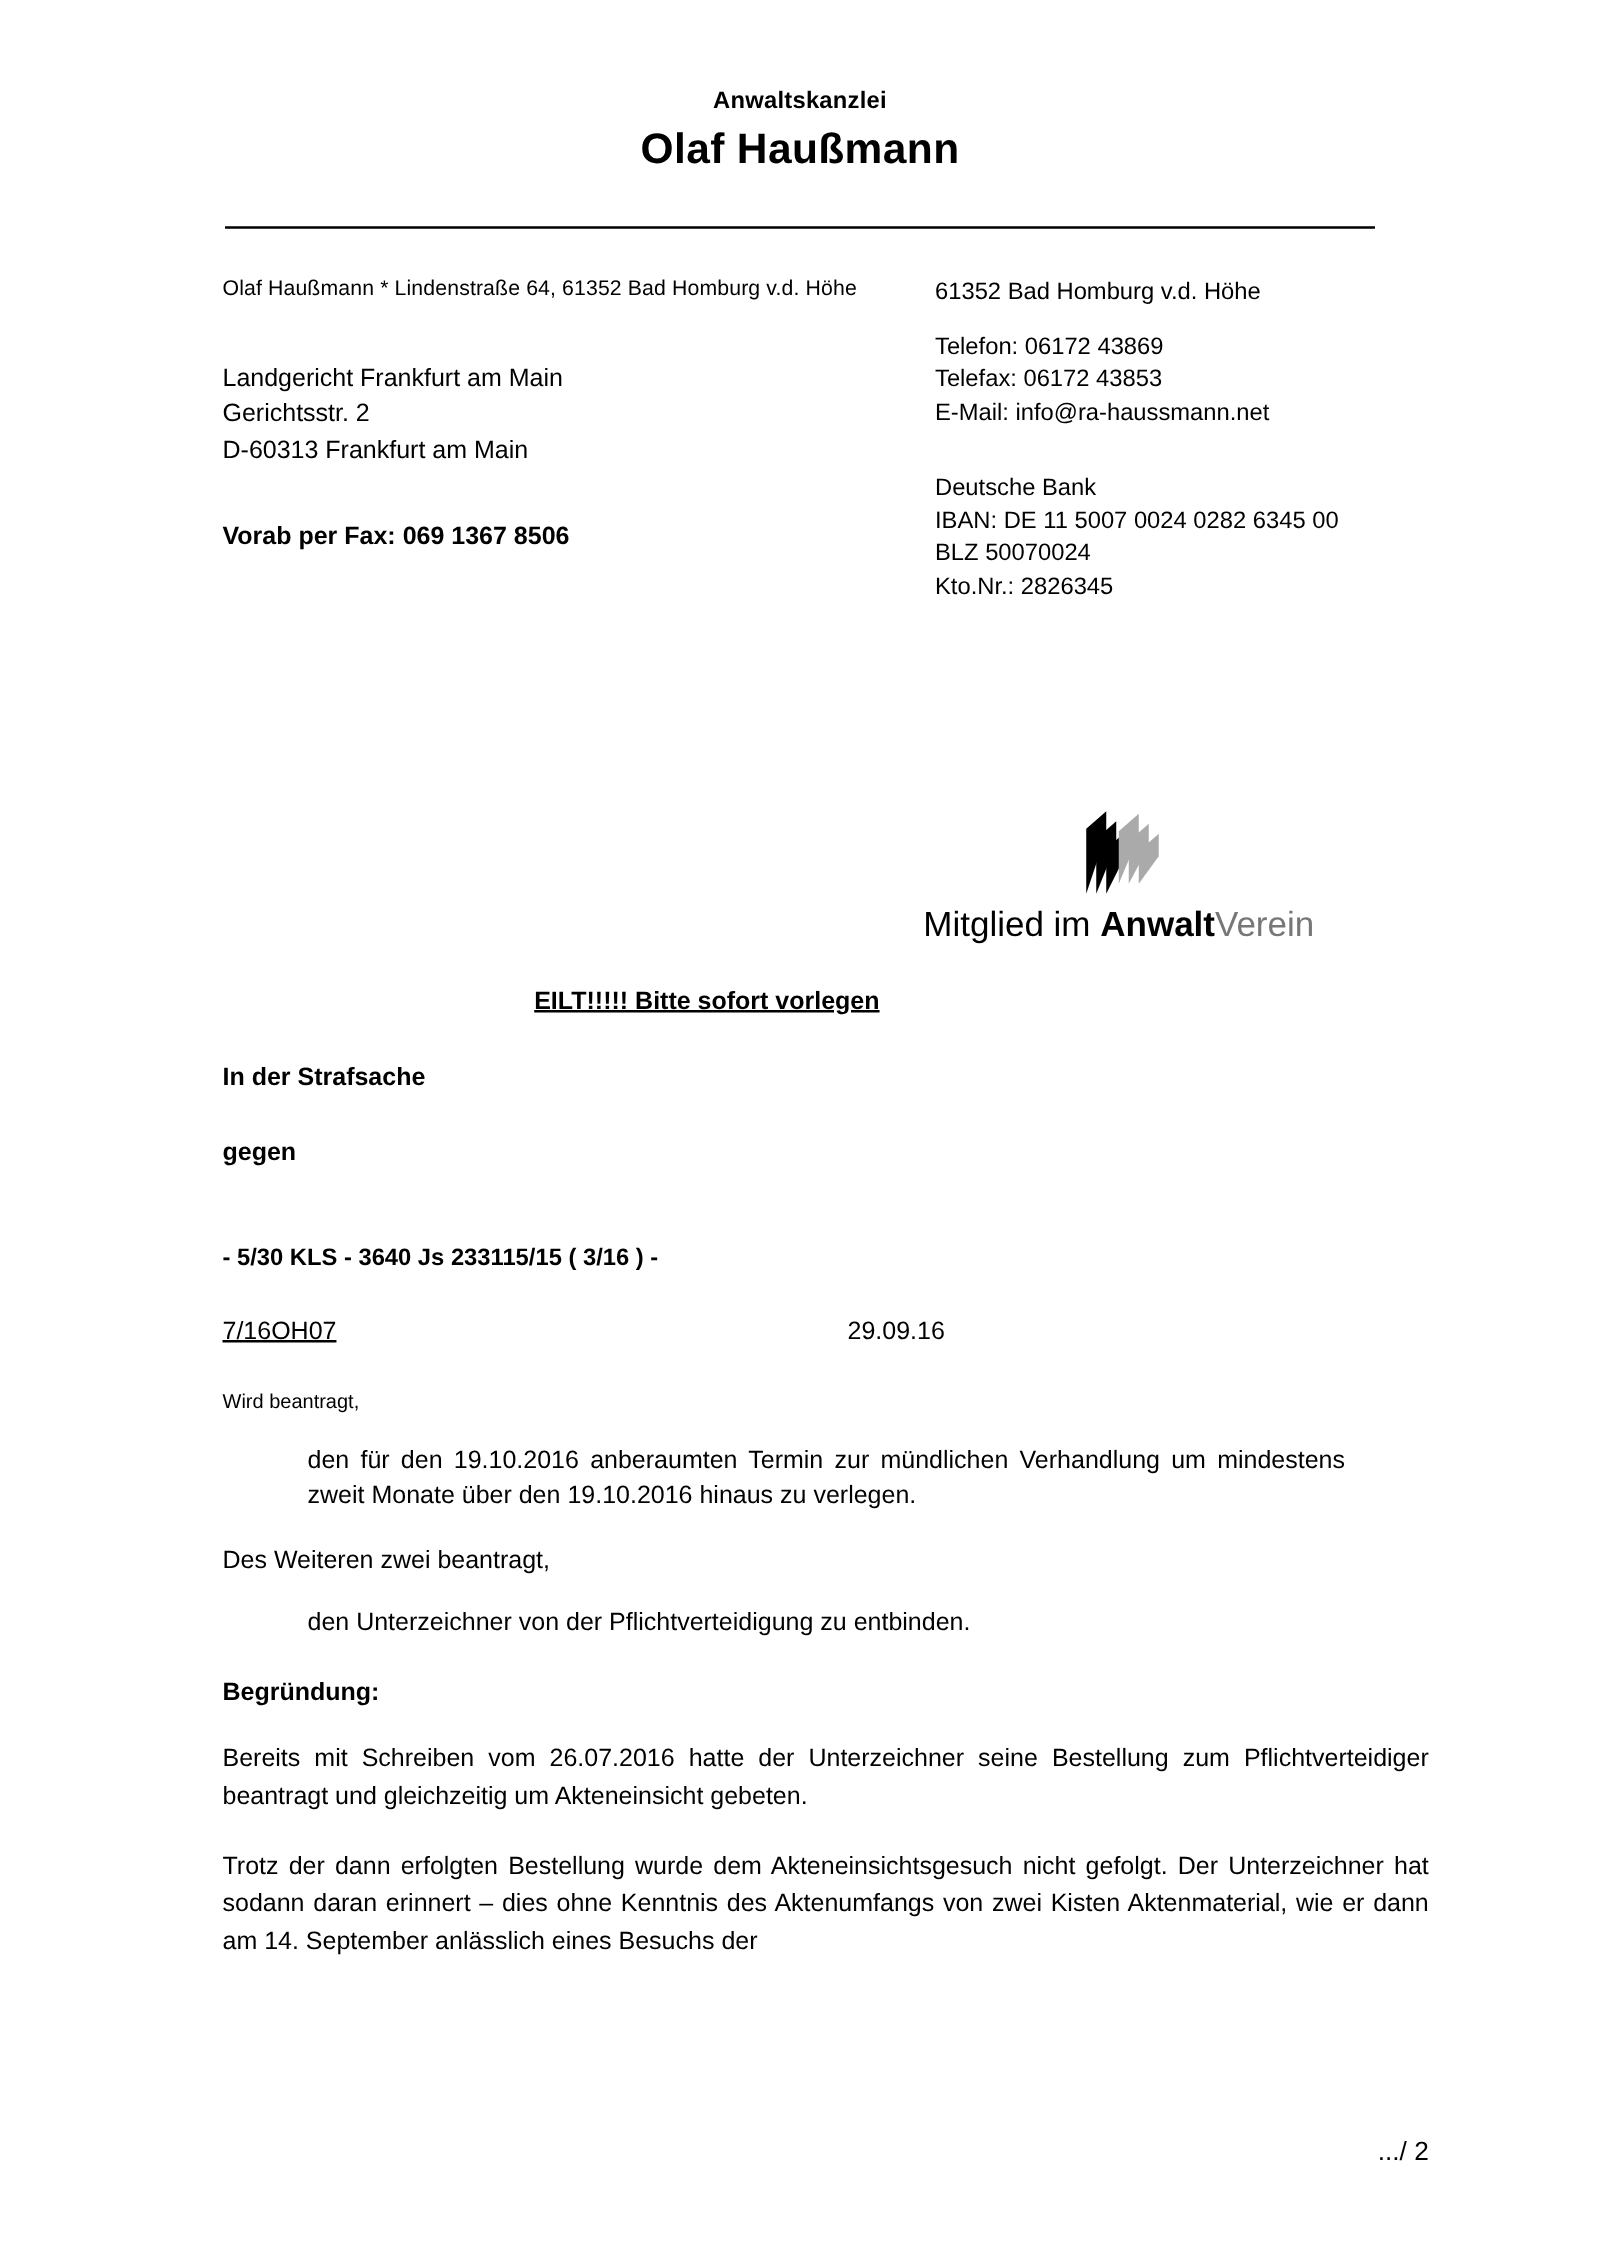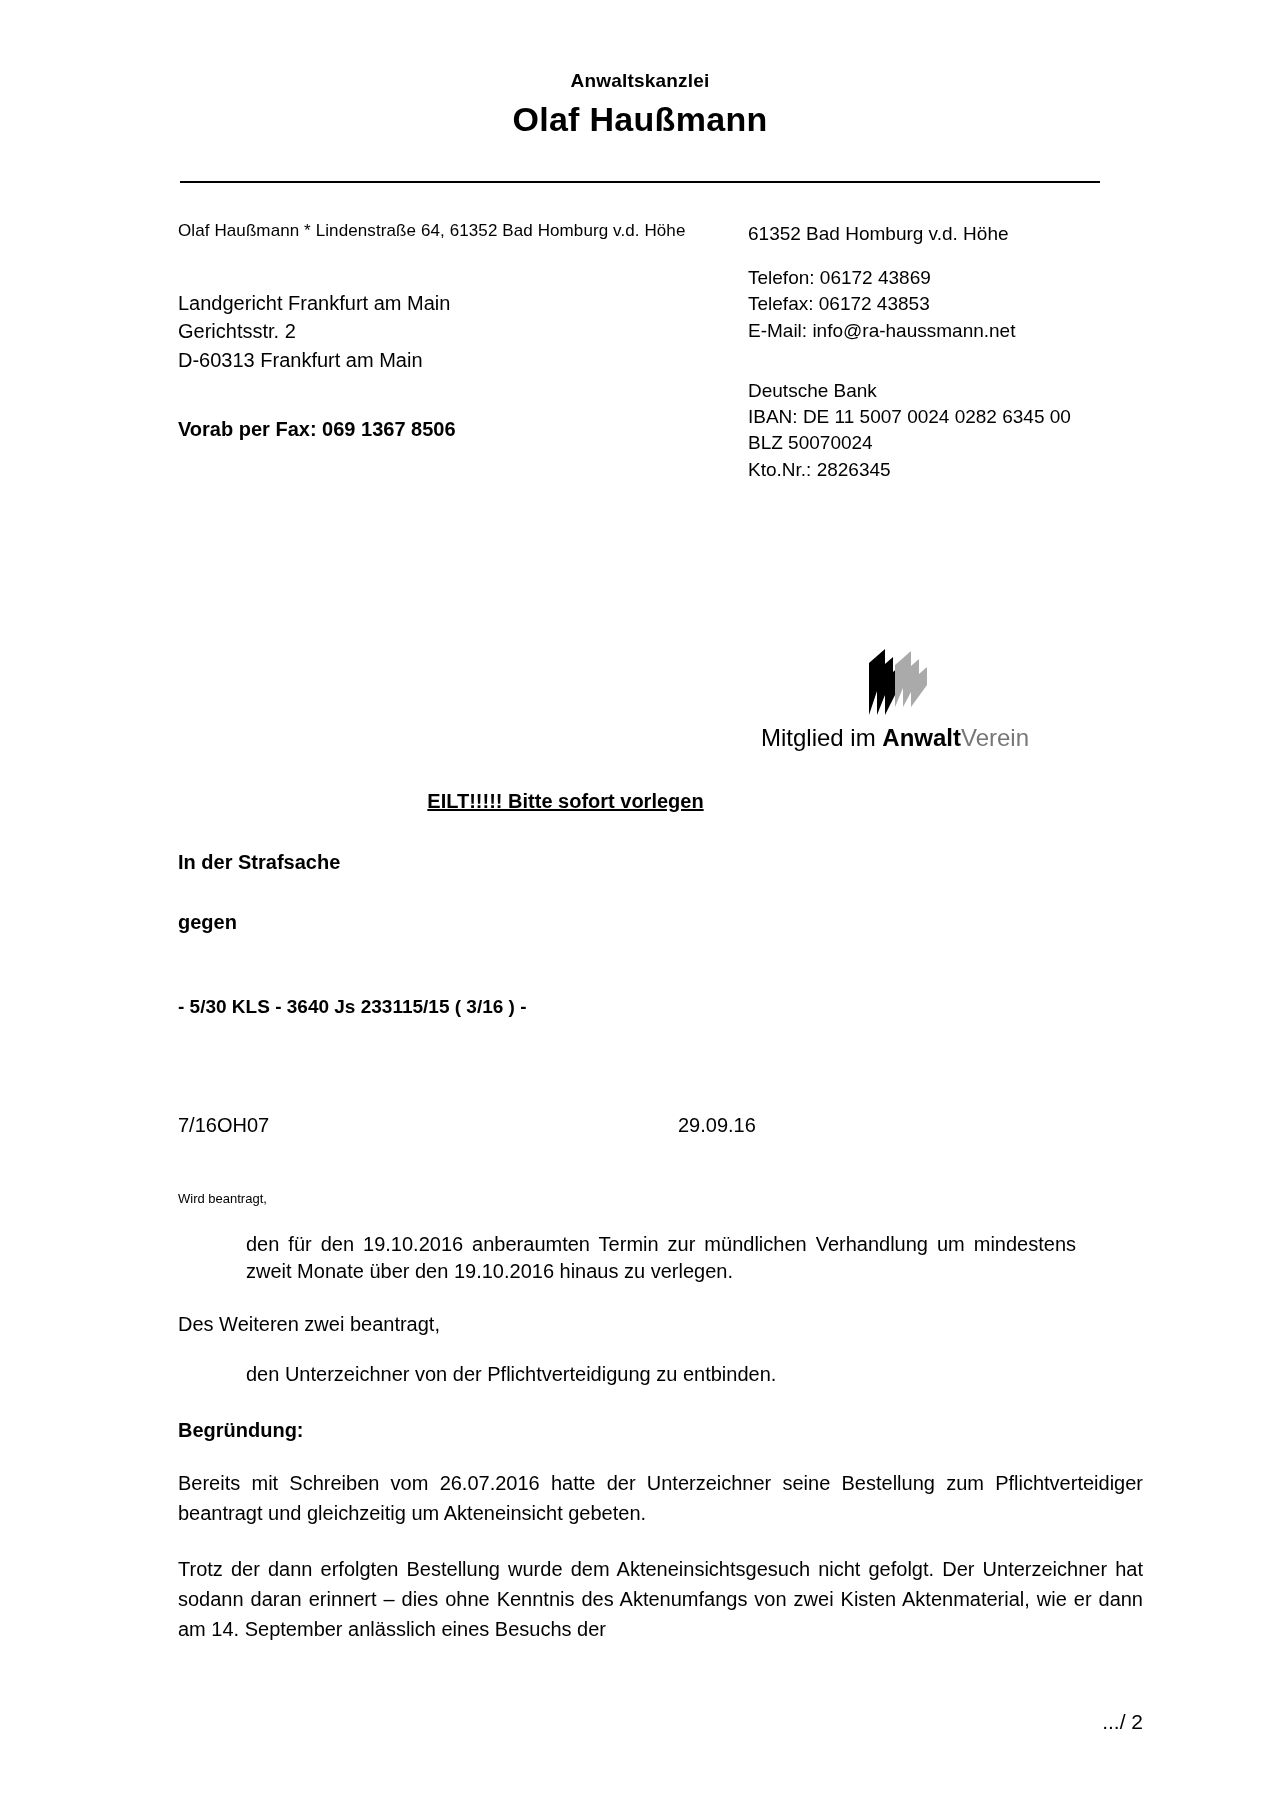--- a/index.html
+++ b/index.html
@@ -91,21 +91,21 @@
     left: 735px;
     top: 575px;
     width: 320px;
     text-align: center;
   }
   .logo-mark {
     display: block;
     margin: 0 auto;
   }
   .logo-text {
-    font-size: 24px;
+    font-size: 28px;
     margin-top: 4px;
     white-space: nowrap;
   }
   .logo-text .b1 { font-weight: bold; }
   .logo-text .b2 { color: #777; }
 
   
   .body-block {
     position: absolute;
     left: 178px;
@@ -125,32 +125,33 @@
     font-weight: bold;
     margin-bottom: 37px;
   }
   .az {
     font-size: 19px;
     font-weight: bold;
     margin-top: 62px;
   }
   .ref-row {
     position: relative;
-    margin-top: 96px;
+    margin-top: 36px;
     font-size: 20px;
     height: 28px;
+    text-decoration: underline;
   }
   .ref-row .date {
     position: absolute;
     left: 500px;
     top: 0;
   }
   .para {
-    font-size: 13px;
-    margin-top: 48px;
+    font-size: 16px;
+    margin-top: 28px;
     line-height: 1.45;
   }
   .antrag {
     font-size: 20px;
     font-weight: normal;
     margin-top: 22px;
     margin-left: 68px;
     line-height: 1.38;
     text-align: justify;
     width: 830px;

